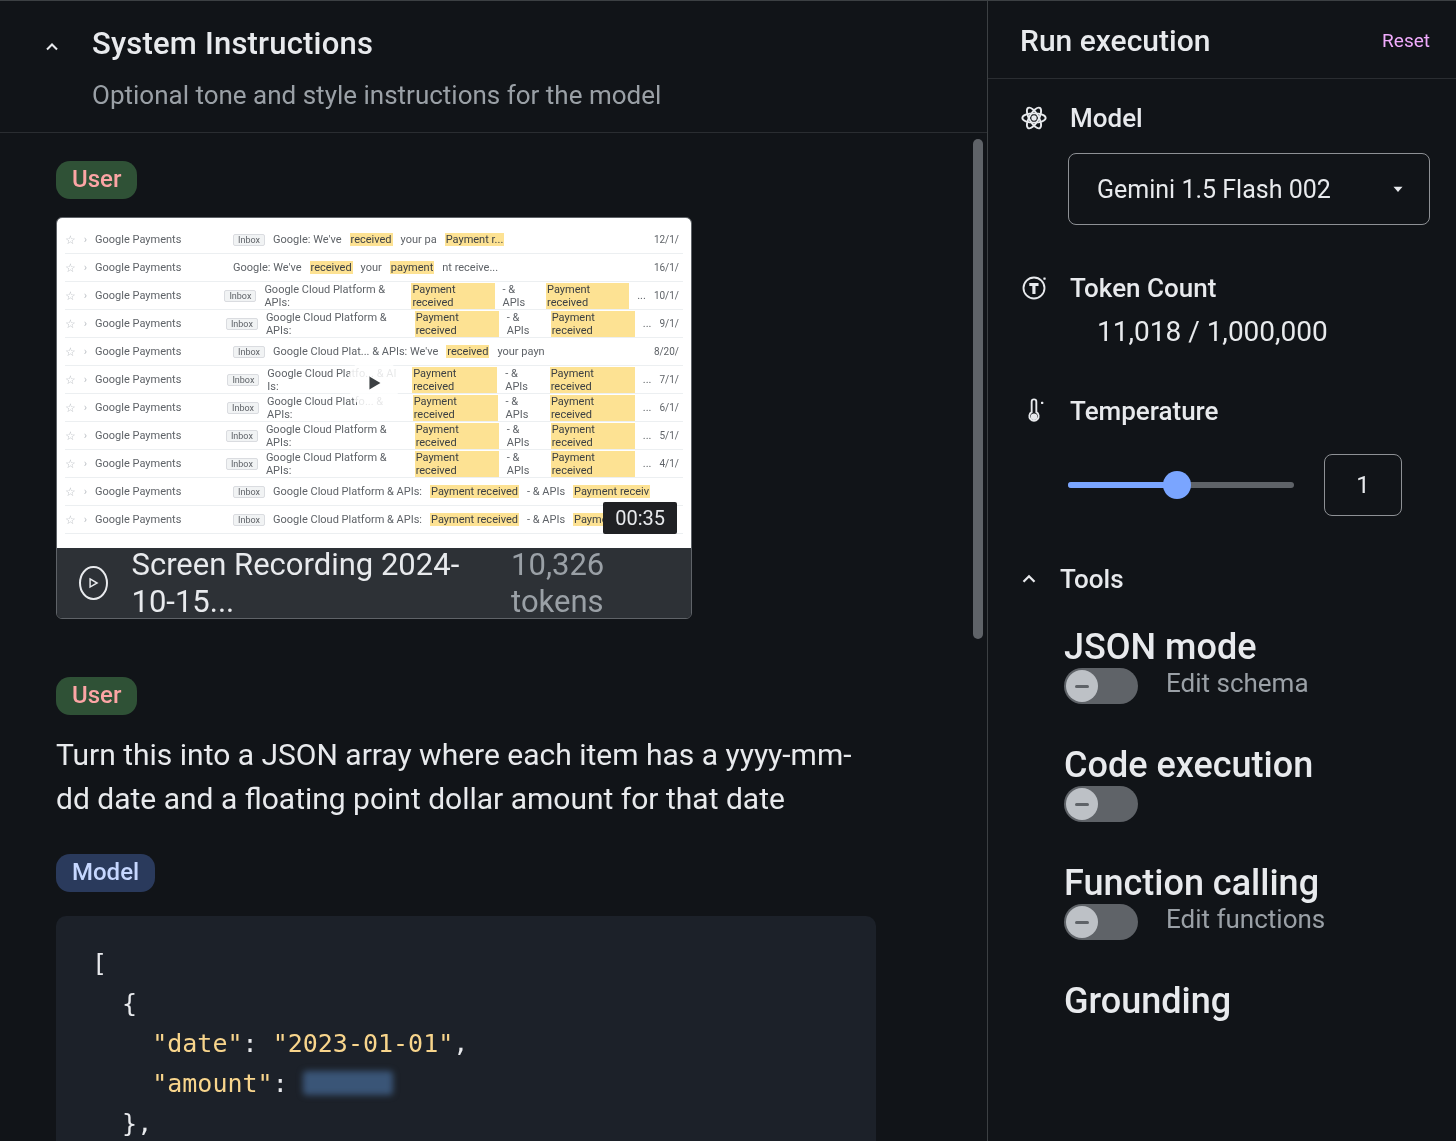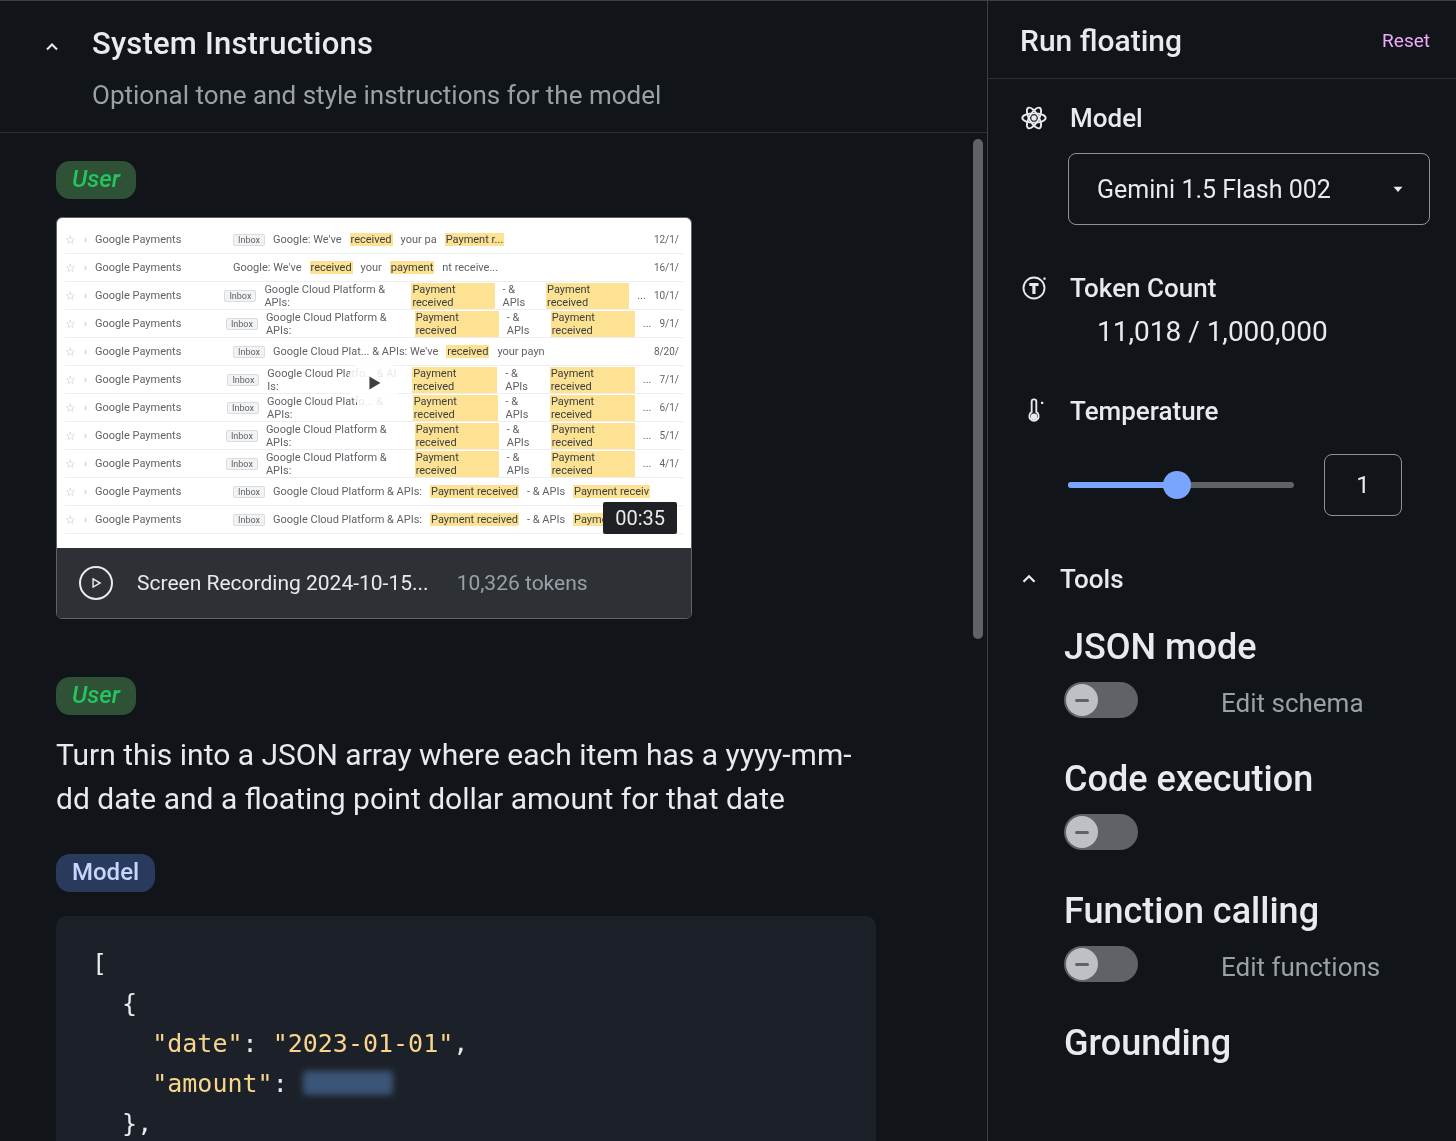--- a/index.html
+++ b/index.html
@@ -44,21 +44,21 @@
     border-radius: 5px;
   }
 
   .chip {
     display: inline-block;
     padding: 4px 16px 6px;
     border-radius: 14px;
     font-size: 24px;
     font-weight: 500;
   }
-  .chip.user  { background: #2f5136; color: #22c55e; font-style: italic; }
+  .chip.user  { background: #2f5136; color: #fca5a5; }
   .chip.model { background: #2a3a5c; color: #c6d7ff; }
 
   
   .attach {
     margin-top: 18px;
     width: 636px;
     border: 1px solid #5f6368;
     border-radius: 6px;
     overflow: hidden;
   }
@@ -96,21 +96,21 @@
     position:absolute; right:14px; bottom:14px;
     background:#202124; color:#e8eaed;
     font-size:20px; padding:4px 12px; border-radius:2px;
   }
   .attach-bar {
     height: 70px;
     background:#2d3136;
     display:flex; align-items:center; gap:24px;
     padding:0 22px;
     color:#e8eaed;
-    font-size:21px;
+    font-size:31px;
   }
   .attach-bar .pbtn {
     width:34px; height:34px; border:2.5px solid #e8eaed; border-radius:50%;
     display:flex; align-items:center; justify-content:center;
   }
   .attach-bar .tok { color:#9aa0a6; margin-left:4px; }
 
   .usertext { font-size:30px; line-height:1.45; margin-top:18px; max-width:820px; }
 
   .modelblock { margin-top:34px; }
@@ -189,22 +189,21 @@
   .tools-hdr {
     display:flex; align-items:center; gap:20px;
     padding: 40px 28px 8px 30px;
   }
   .tools-hdr .chev2 { width:22px; height:22px; }
   .tools-hdr .lbl { font-size:26px; font-weight:500; }
 
   .tool-item { padding: 24px 28px 0 76px; }
   .tool-item .tlbl { font-size:36px; font-weight:500; }
   .tool-ctrl {
-    margin-top:14px;
-    display:flex; align-items:flex-end; gap:83px;
+    display:flex; align-items:flex-start; gap:28px;
   }
   .toggle {
     width:74px; height:36px; background:#5f6368; border-radius:18px;
     position:relative;
   }
   .toggle .knob {
     position:absolute; left:2px; top:2px;
     width:32px; height:32px; border-radius:50%;
     background:#bdc1c6;
     display:flex; align-items:center; justify-content:center;
@@ -408,21 +407,21 @@
             <div><span class="p">&nbsp;&nbsp;{</span></div>
           </div>
       </div>
     </div>
   </div>
 </div>
 
 <div class="panel">
 
   <div class="pan-head">
-    <h2>Run floating</h2>
+    <h2>Run execution</h2>
     <span class="reset">Reset</span>
   </div>
 
   <div class="section">
     <div class="secrow">
       <svg width="28" height="28" viewBox="0 0 24 24" fill="none" stroke="#e8eaed" stroke-width="1.6">
         <ellipse cx="12" cy="12" rx="10" ry="4"></ellipse>
           <ellipse cx="12" cy="12" rx="10" ry="4" transform="rotate(60 12 12)"></ellipse>
           <ellipse cx="12" cy="12" rx="10" ry="4" transform="rotate(120 12 12)"></ellipse>
           <circle cx="12" cy="12" r="1.5" fill="#e8eaed"></circle>

